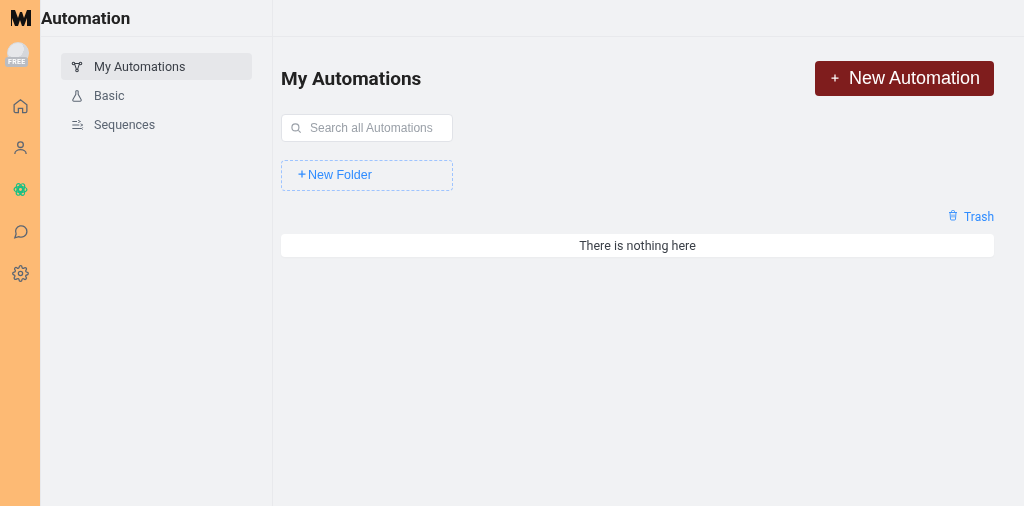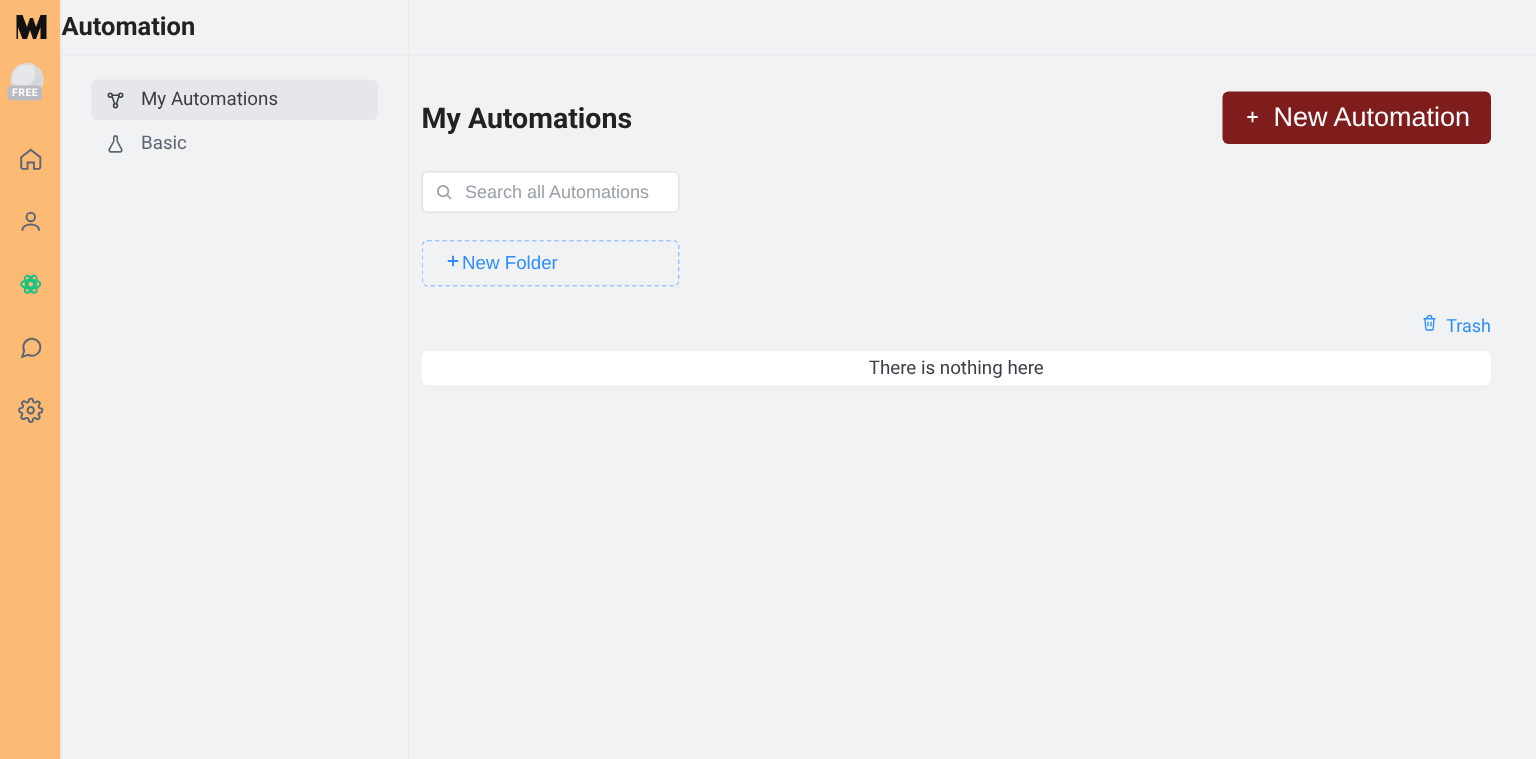--- a/index.html
+++ b/index.html
@@ -206,20 +206,29 @@
         </span>
         <span>My Automations</span>
       </div>
       <div class="side-item">
         <span class="side-icon">
           <svg viewBox="0 0 24 24" width="14" height="14" fill="none" stroke="currentColor" stroke-width="1.8">
               <path d="M10 3h4M10 3v6l-5 9a2 2 0 0 0 1.8 3h10.4a2 2 0 0 0 1.8-3l-5-9V3"></path>
             </svg>
         </span>
         <span>Basic</span>
+      </div>
+      <div class="side-item">
+        <span class="side-icon">
+          <svg viewBox="0 0 24 24" width="14" height="14" fill="none" stroke="currentColor" stroke-width="1.8">
+              <path d="M4 6h8M4 12h12M4 18h16"></path>
+              <path d="M14 4l4 2-4 2M18 10l4 2-4 2M22 16l-2 2 2 2" stroke-width="1.5"></path>
+            </svg>
+        </span>
+        <span>Sequences</span>
       </div>
     </div>
   </div>
 
   <div class="main">
     <div class="main-header-strip"></div>
     <div class="content">
       <div class="title-row">
         <div class="page-title">My Automations</div>
         <button class="btn-primary">

